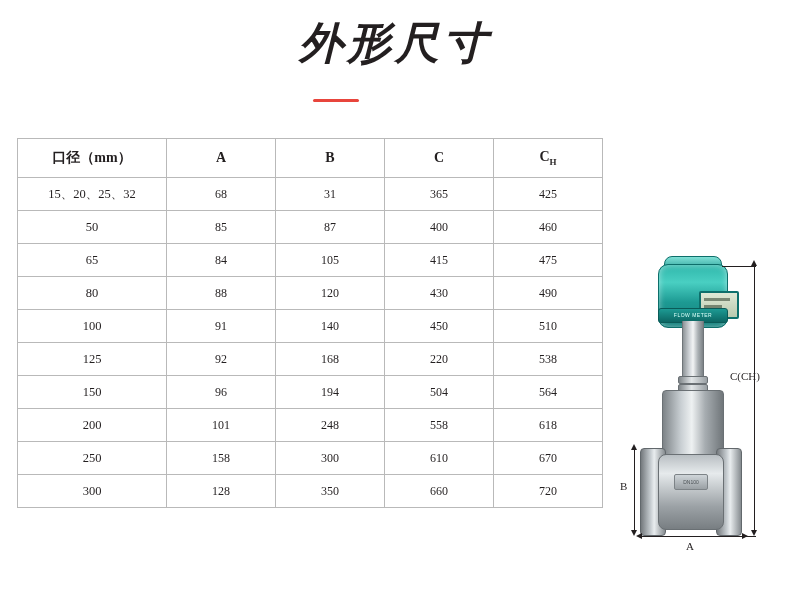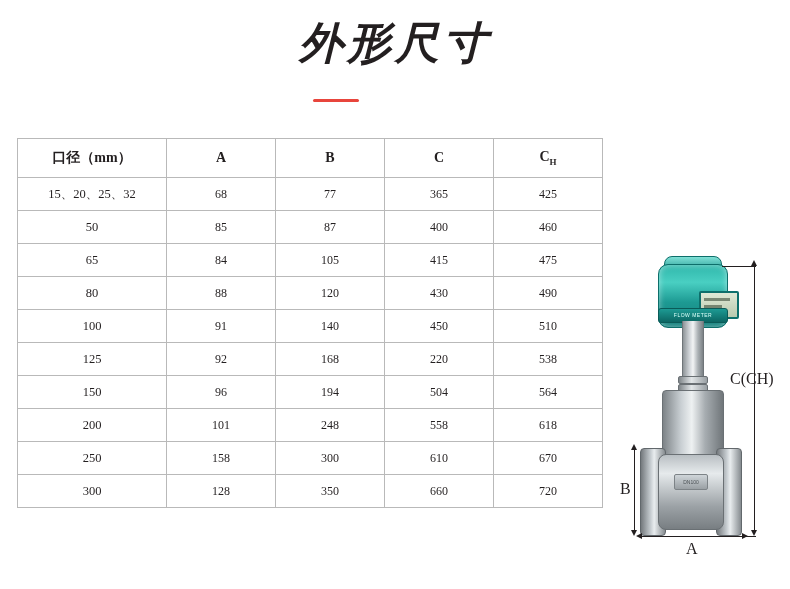--- a/index.html
+++ b/index.html
@@ -245,21 +245,21 @@
     border-bottom: 3.5px solid transparent;
     border-right: 6px solid #231f20;
   }
   .arrow.right {
     border-top: 3.5px solid transparent;
     border-bottom: 3.5px solid transparent;
     border-left: 6px solid #231f20;
   }
   .dim-label {
     position: absolute;
-    font-size: 16px;
+    font-size: 11px;
     font-family: "Liberation Serif", serif;
     color: #231f20;
   }
   .tick {
     position: absolute;
     background: #231f20;
     height: 1px;
   }
 </style>
 </head>
@@ -278,21 +278,21 @@
           <th style="width:108px">A</th>
           <th style="width:108px">B</th>
           <th style="width:108px">C</th>
           <th style="width:108px"><span>C</span><span class="sub">H</span></th>
         </tr>
       </thead>
       <tbody>
         <tr>
           <td class="first-col">15、20、25、32</td>
           <td>68</td>
-          <td>77</td>
+          <td>31</td>
           <td>365</td>
           <td>425</td>
         </tr>
         <tr>
           <td class="first-col">50</td>
           <td>85</td>
           <td>87</td>
           <td>400</td>
           <td>460</td>
         </tr>

